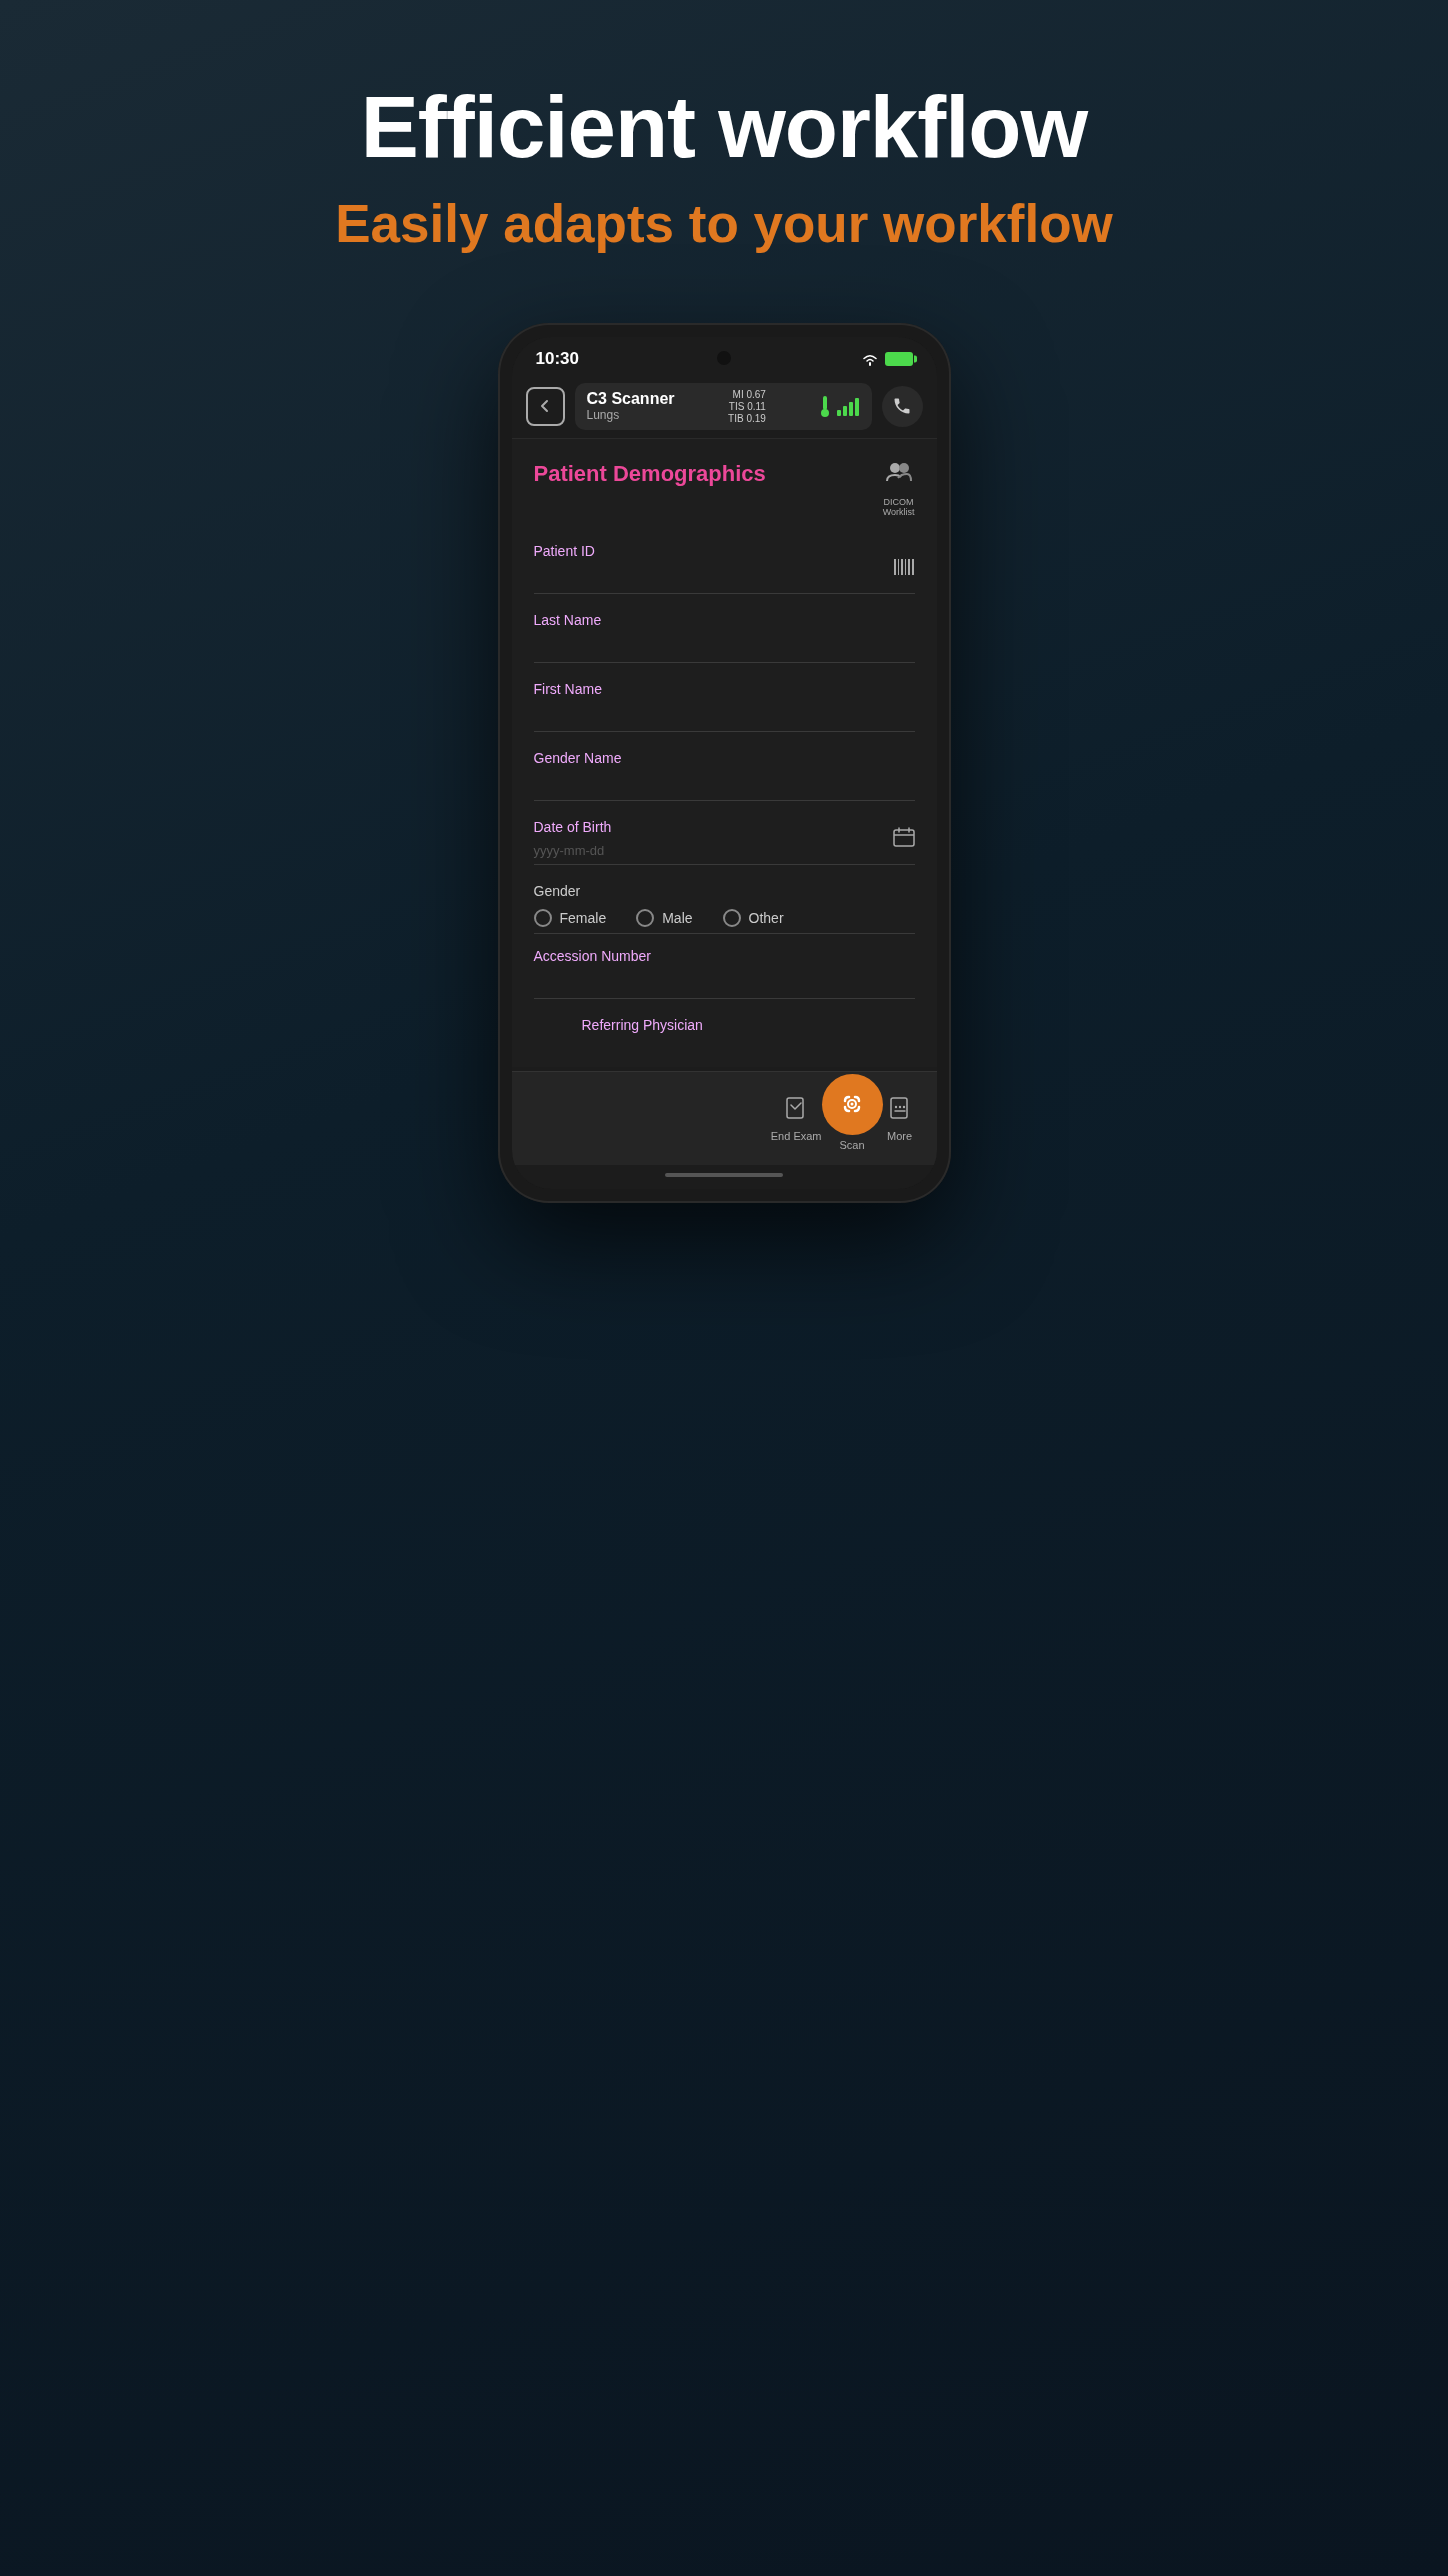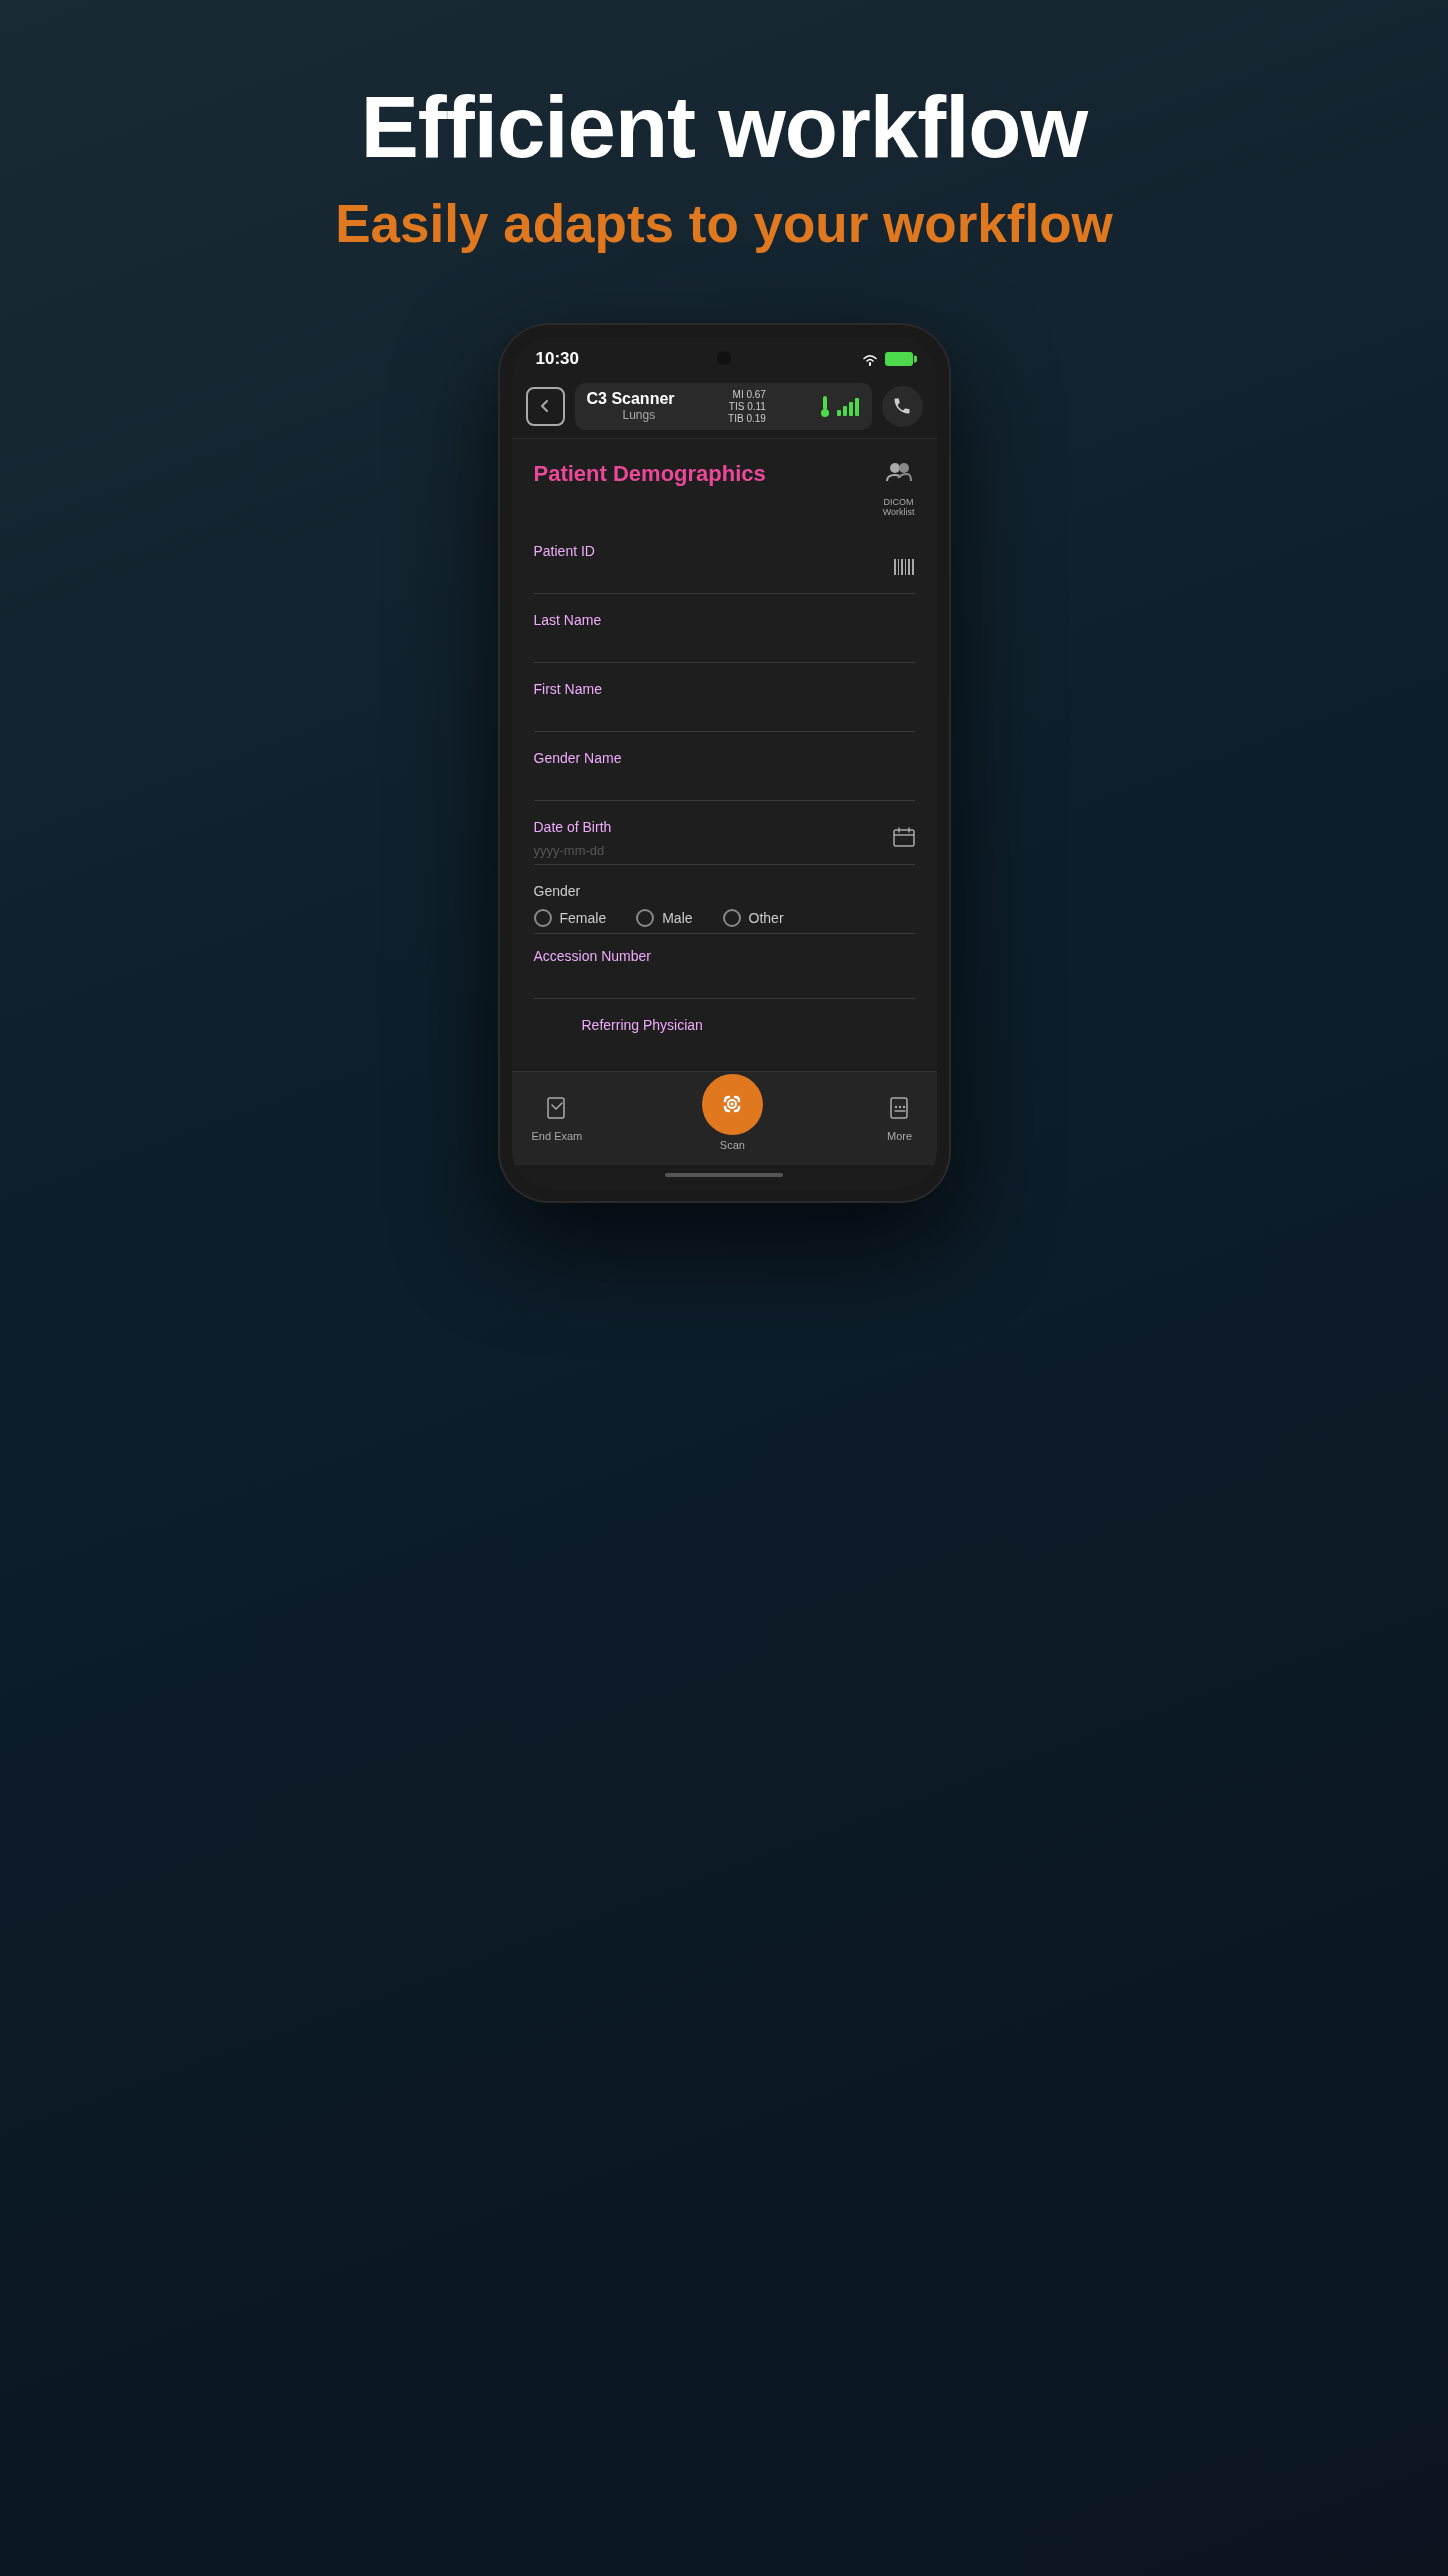--- a/index.html
+++ b/index.html
@@ -126,21 +126,20 @@
       flex-direction: column;
     }
     .device-name {
       color: #ffffff;
       font-size: 16px;
       font-weight: 700;
     }
     .device-preset {
       color: #aaaaaa;
       font-size: 12px;
-      margin-left: 36px;
     }
     .device-metrics {
       display: flex;
       flex-direction: column;
       align-items: flex-end;
       font-size: 10px;
       color: #cccccc;
       gap: 1px;
     }
     .device-right-icons {
@@ -256,21 +255,21 @@
       width: 18px;
       height: 18px;
       border: 2px solid #888;
       border-radius: 50%;
       flex-shrink: 0;
     }
     
     .tab-bar {
       background: #252525;
       display: flex;
-      justify-content: space-between;
+      justify-content: flex-end;
       align-items: center;
       padding: 12px 20px 14px;
       border-top: 1px solid #333;
     }
     .tab-item {
       display: flex;
       flex-direction: column;
       align-items: center;
       gap: 4px;
     }

